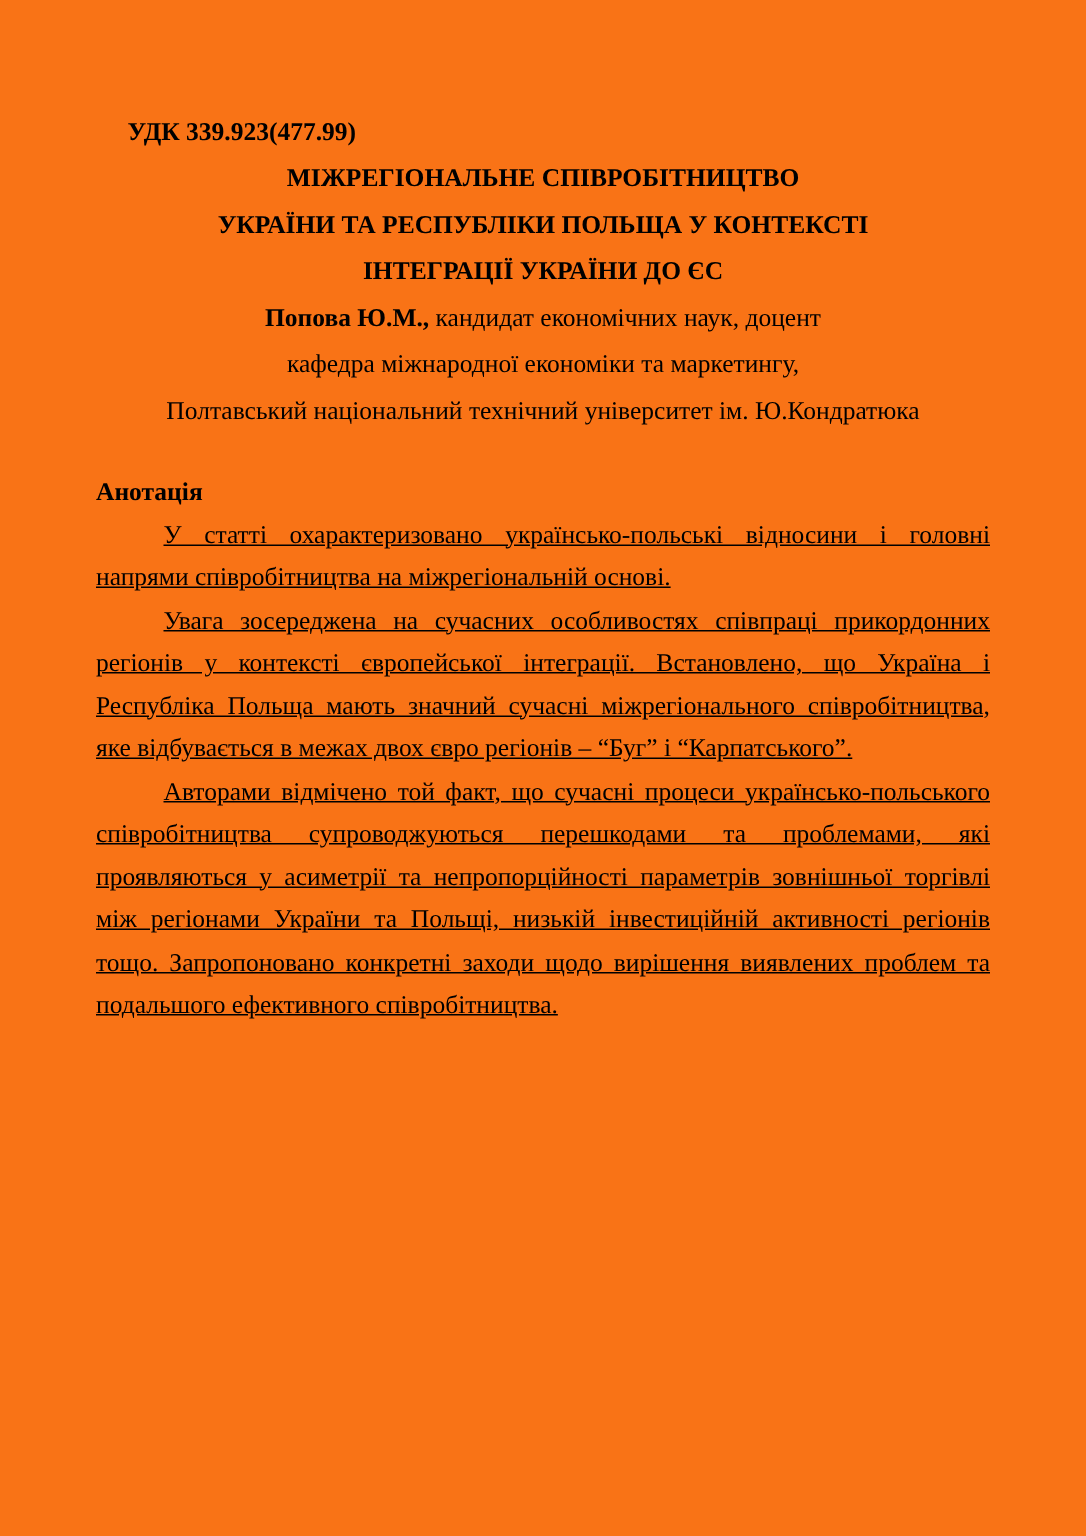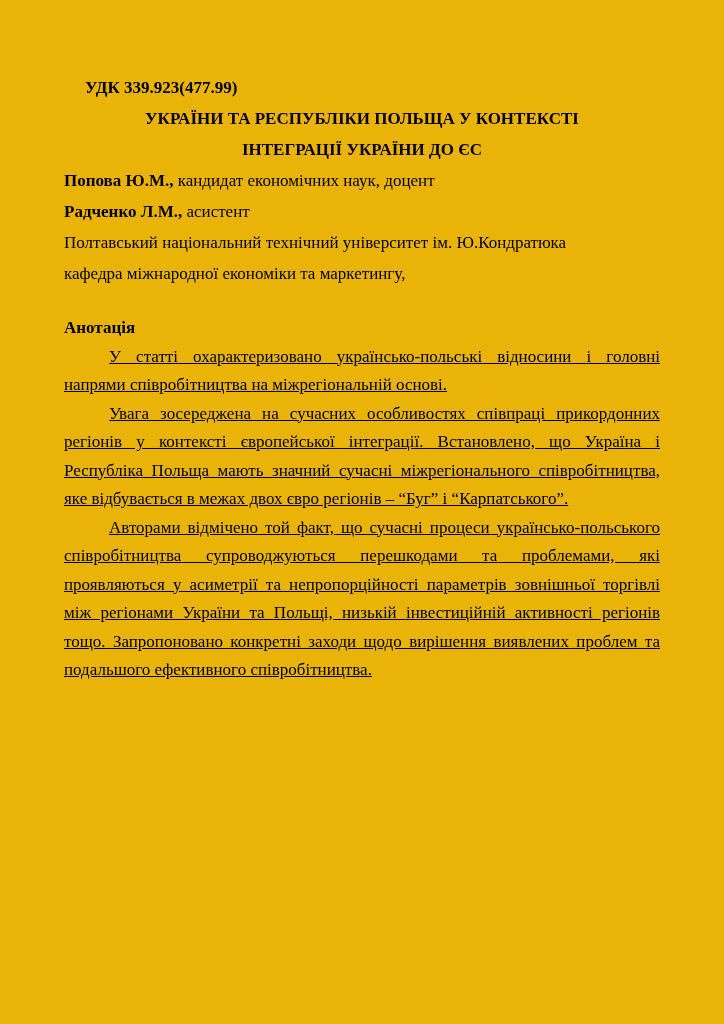--- a/index.html
+++ b/index.html
@@ -12,39 +12,39 @@
     height: 1024px;
     overflow: hidden;
     font-family: "Liberation Serif", "DejaVu Serif", serif;
     color: #000000;
   }
   .page {
     box-sizing: border-box;
     width: 724px;
     height: 1024px;
     padding: 72px 64px 0 64px;
-    background: #eab308;
+    background: #f97316;
   }
   
   .header-block {
     font-size: 17px;
     line-height: 31px;
   }
   .udc {
     font-weight: bold;
     text-indent: 21px;
     white-space: nowrap;
   }
   .title {
     text-align: center;
     font-weight: bold;
   }
   .title-line { text-align: center; }
   .authors {
-    text-align: left;
+    text-align: center;
   }
   .author-name { font-weight: bold; }
   
   .abstract {
     font-size: 17px;
     line-height: 28.5px;
   }
   .abstract-heading {
     margin-top: 25px;
     font-weight: bold;
@@ -59,33 +59,31 @@
 </head>
 <body>
 
 <div class="page">
 
   <div class="header-block">
 
     <div class="udc">УДК 339.923(477.99)</div>
 
     <div class="title">
+      <div class="title-line">МІЖРЕГІОНАЛЬНЕ СПІВРОБІТНИЦТВО</div>
       <div class="title-line">УКРАЇНИ ТА РЕСПУБЛІКИ ПОЛЬЩА У КОНТЕКСТІ</div>
       <div class="title-line">ІНТЕГРАЦІЇ УКРАЇНИ ДО ЄС</div>
     </div>
 
     <div class="authors">
       <div class="author-line">
         <span class="author-name">Попова Ю.М.,</span><span> кандидат економічних наук, доцент</span>
       </div>
-      <div class="author-line">
-        <span class="author-name">Радченко Л.М.,</span><span> асистент</span>
-      </div>
+      <div class="affiliation-line">кафедра міжнародної економіки та маркетингу,</div>
       <div class="affiliation-line">Полтавський національний технічний університет ім. Ю.Кондратюка</div>
-      <div class="affiliation-line">кафедра міжнародної економіки та маркетингу,</div>
     </div>
 
   </div>
 
   <div class="abstract">
 
     <div class="abstract-heading">Анотація</div>
 
     <p class="body-par">У статті охарактеризовано українсько-польські відносини і головні напрями співробітництва на міжрегіональній основі.</p>
     <p class="body-par">Увага зосереджена на сучасних особливостях співпраці прикордонних регіонів у контексті європейської інтеграції. Встановлено, що Україна і Республіка Польща мають значний сучасні міжрегіонального співробітництва, яке відбувається в межах двох євро регіонів – “Буг” і “Карпатського”.</p>

